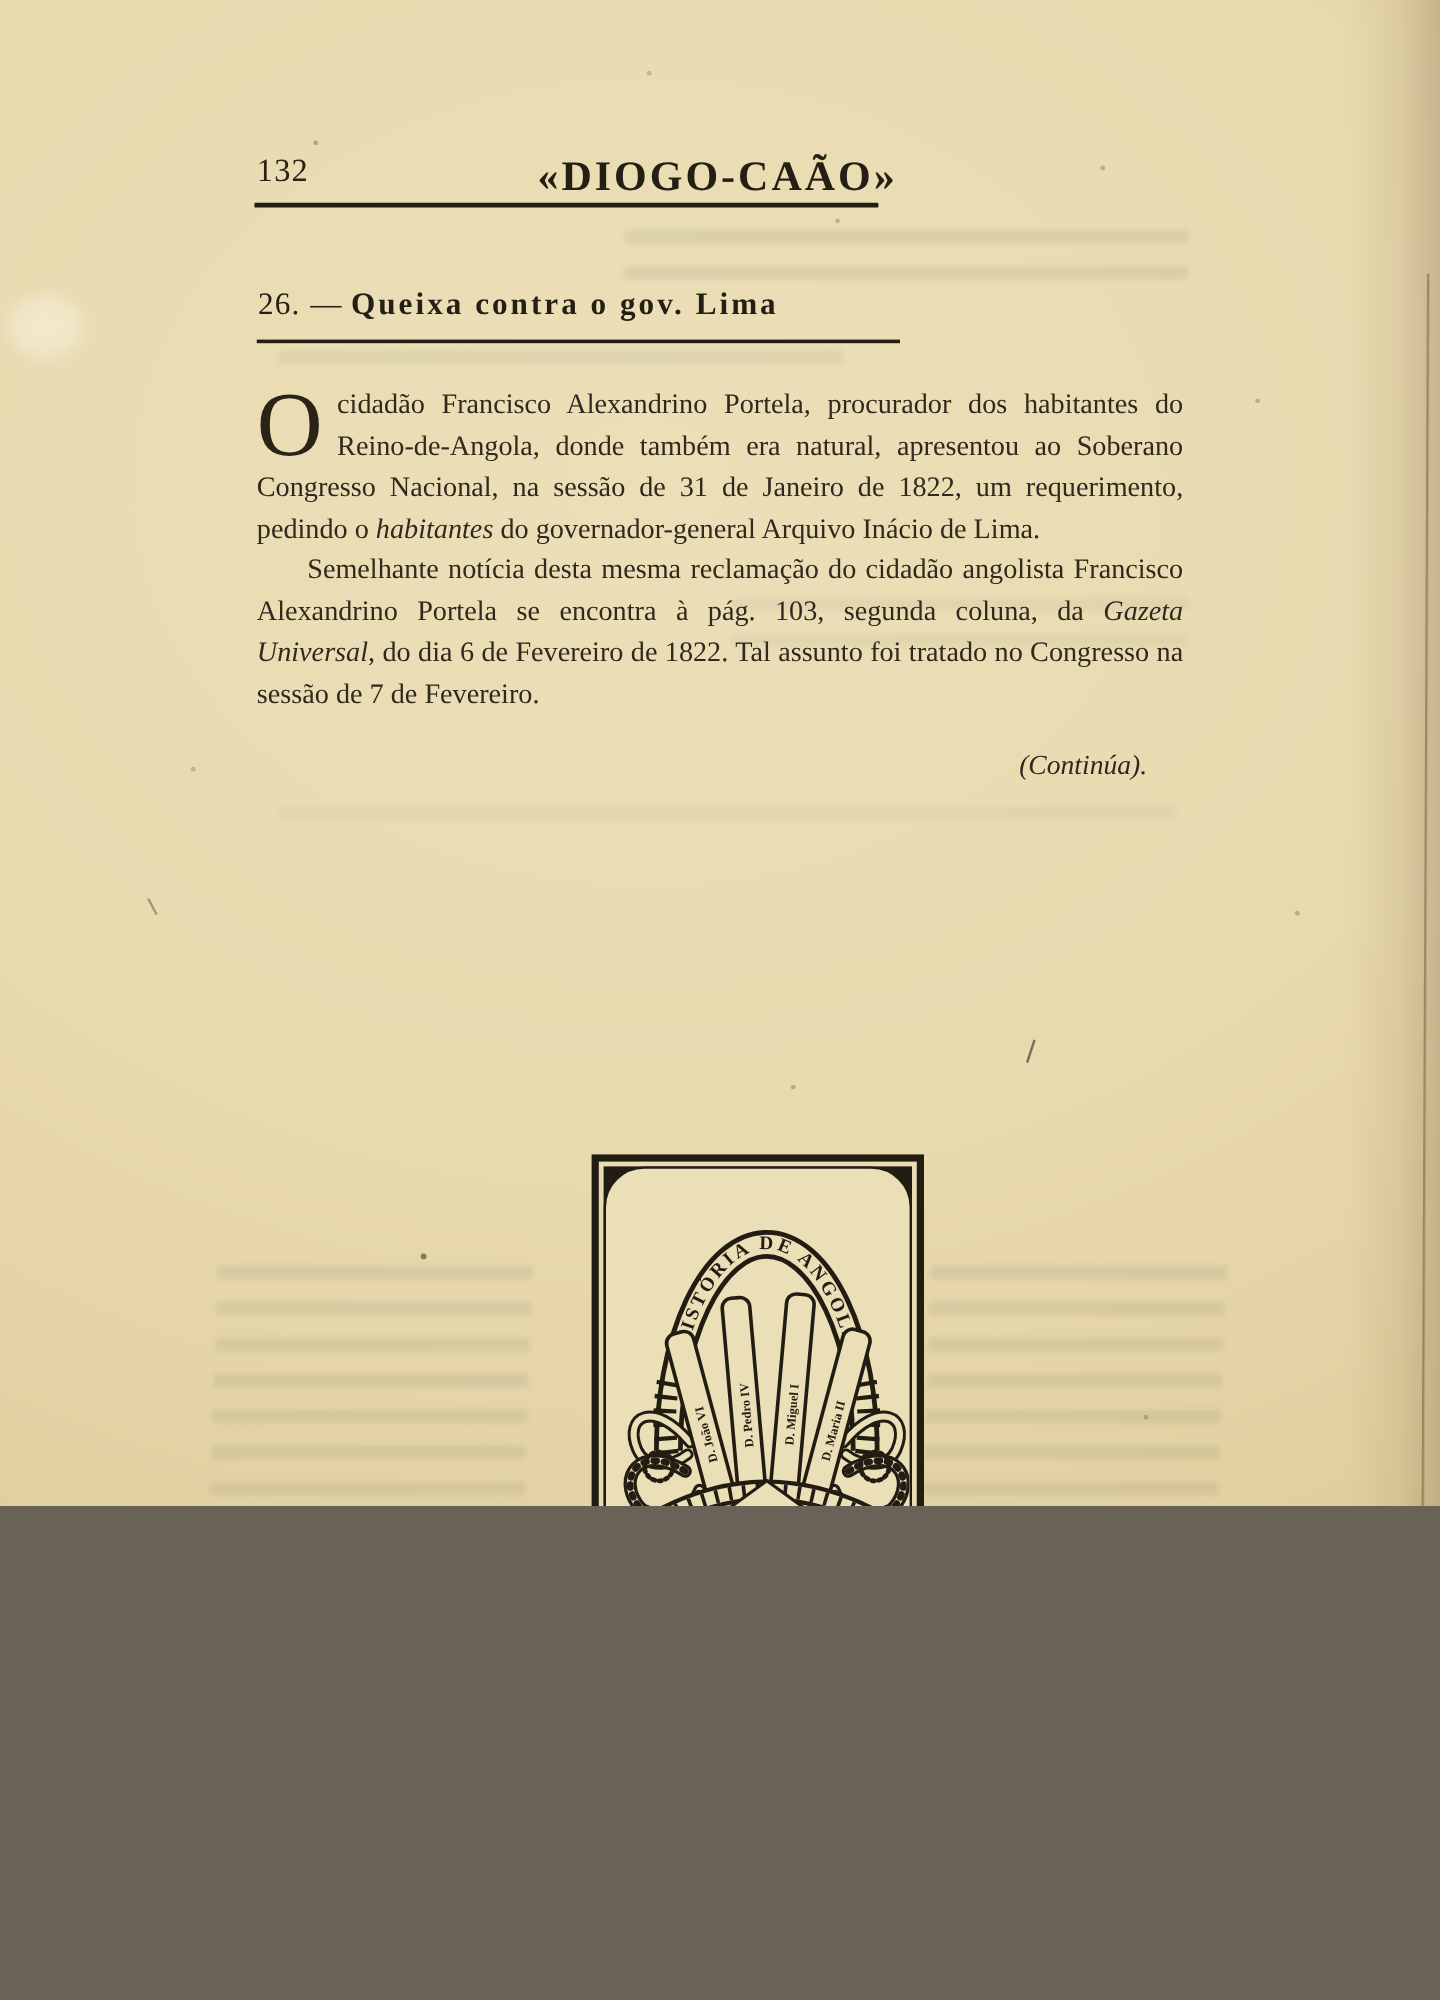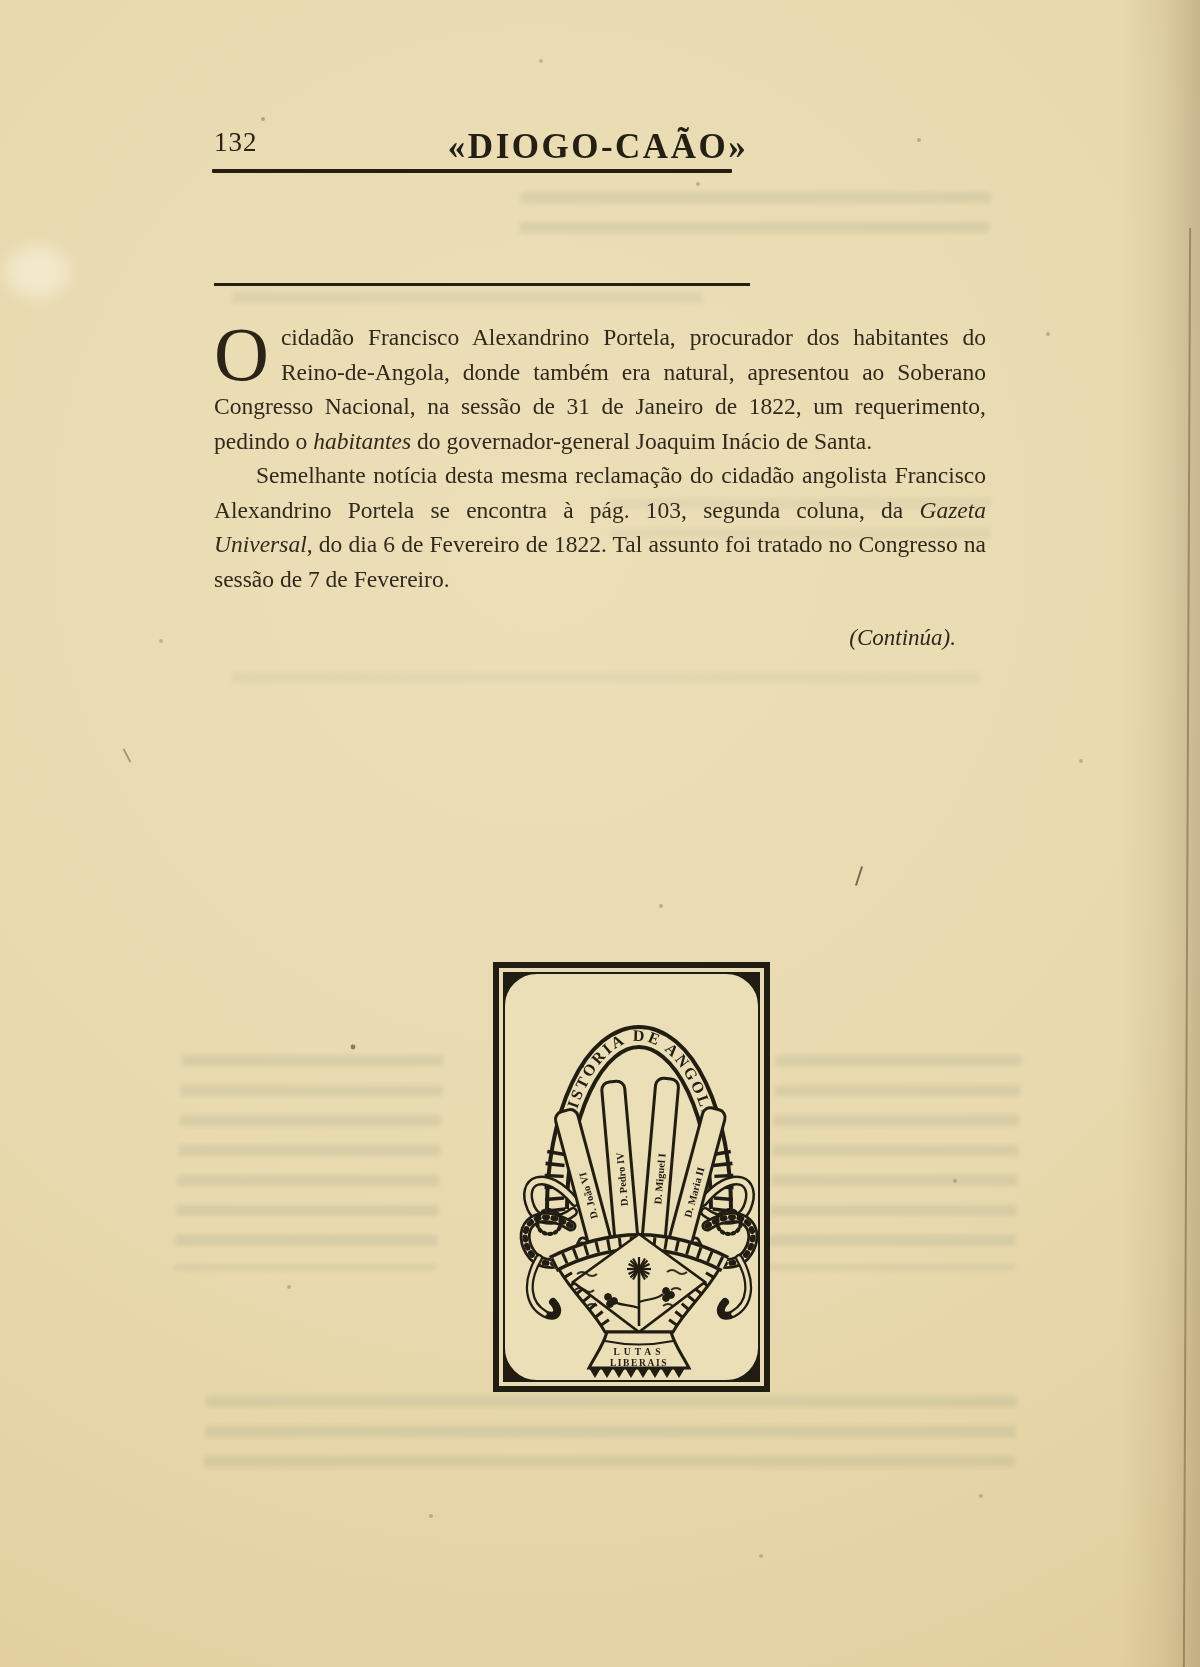--- a/index.html
+++ b/index.html
@@ -1,17 +1,17 @@
 <!DOCTYPE html>
 <html><head>
 <meta charset="utf-8">
 <style>
   html,body{margin:0;padding:0;background:#6b6257;}
   .page{
-    position:relative;width:1200px;height:1667px;overflow:hidden;
+    position:relative;width:1200px;height:1255px;overflow:hidden;
     background:
       radial-gradient(120% 90% at 45% 32%, #ecdfb8 0%, #e8d9ae 52%, #decb98 100%);
     font-family:"Liberation Serif","DejaVu Serif",serif;
     color:#2b2418;
   }
   
   .speckles{position:absolute;left:0;top:0;width:2px;height:2px;border-radius:50%;
     background:transparent;pointer-events:none;
     box-shadow:
       262px 118px 0 1px rgba(92,72,44,.38), 697px 183px 0 1px rgba(92,72,44,.30),
@@ -79,24 +79,27 @@
   <div class="ghost" style="left:178px;top:1055px;width:262px;height:215px;"></div>
   <div class="ghost" style="left:772px;top:1055px;width:246px;height:215px;"></div>
   <div class="ghost" style="left:205px;top:1396px;width:810px;height:88px;"></div>
 
   <div class="header-row">
     <span class="page-number">132</span>
     <span class="running-title">«DIOGO-CAÃO»</span>
   </div>
   <div class="header-rule"></div>
 
+  <div class="section-heading">
+    <span class="section-number">26.</span><span class="section-dash">—</span><span class="section-title">Queixa contra o gov. Lima</span>
+  </div>
   <div class="heading-rule"></div>
 
   <div class="body-text" id="body-text">
-    <p class="par first"><span class="dropcap">O</span><span>cidadão Francisco Alexandrino Portela, procurador dos habitantes do Reino-de-Angola, donde também era natural, apresentou ao Soberano Congresso Nacional, na sessão de 31 de Janeiro de 1822, um requerimento, pedindo o </span><span class="it">habitantes</span><span> do governador-general Joaquim Inácio de Santa.</span></p>
+    <p class="par first"><span class="dropcap">O</span><span>cidadão Francisco Alexandrino Portela, procurador dos habitantes do Reino-de-Angola, donde também era natural, apresentou ao Soberano Congresso Nacional, na sessão de 31 de Janeiro de 1822, um requerimento, pedindo o </span><span class="it">habitantes</span><span> do governador-general Arquivo Inácio de Lima.</span></p>
       <p class="par"><span>Semelhante notícia desta mesma reclamação do cidadão angolista Francisco Alexandrino Portela se encontra à pág. 103, segunda coluna, da </span><span class="it">Gazeta Universal</span><span>, do dia 6 de Fevereiro de 1822. Tal assunto foi tratado no Congresso na sessão de 7 de Fevereiro.</span></p>
       <div class="continuation" id="continuation-slot">(Continúa).</div>
   </div>
 
   <div class="stray stray-slash"></div>
   <div class="stray stray-back"></div>
 
   <div class="emblem-frame">
     <div class="emblem-mid">
       <div class="emblem-panel">

